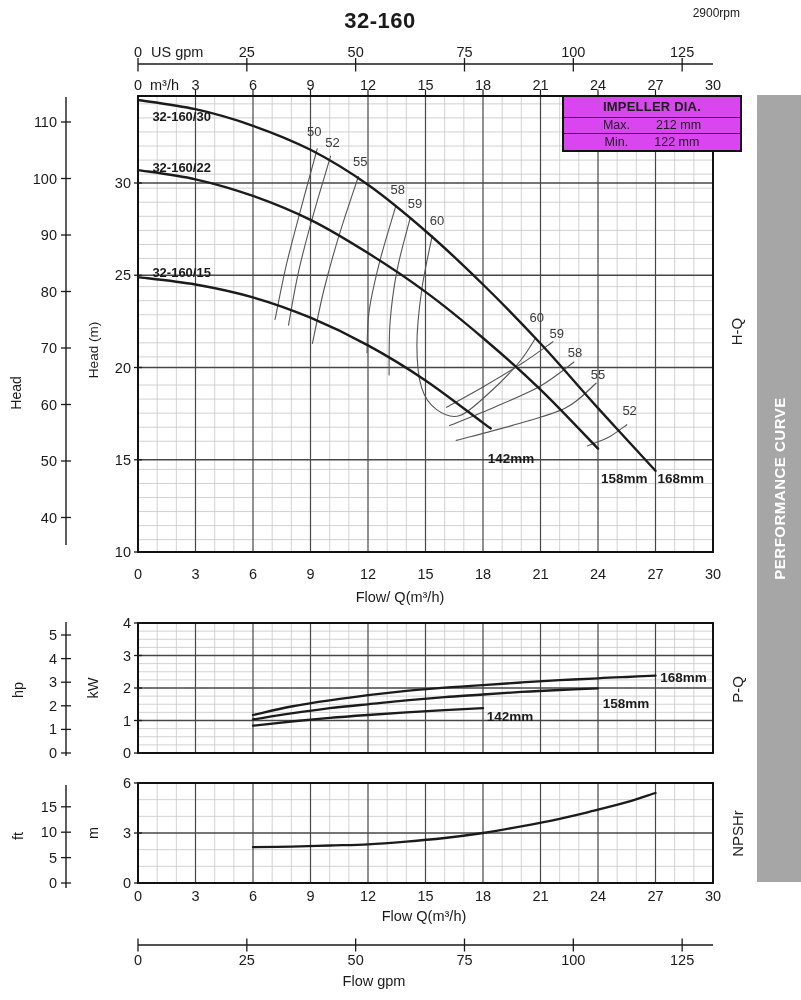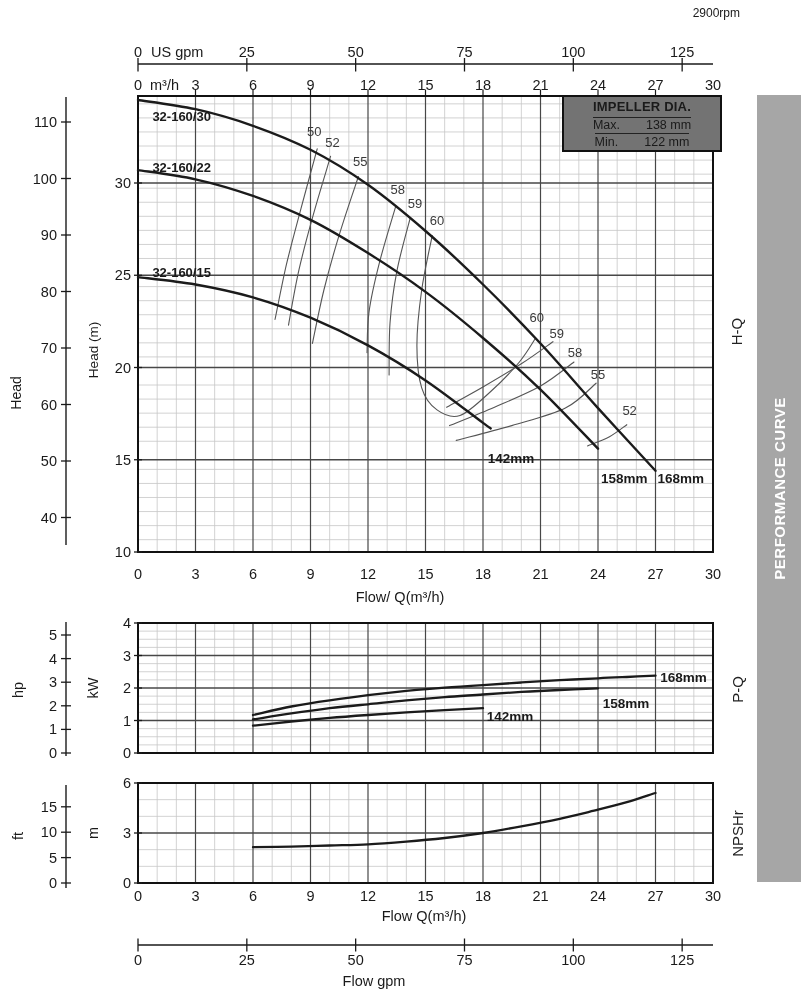--- a/index.html
+++ b/index.html
@@ -2,22 +2,22 @@
 <html><head>
 <meta charset="utf-8">
 <style>
   html,body{margin:0;padding:0;background:#fff;}
   #stage{position:relative;width:801px;height:1000px;background:#fff;overflow:hidden;
          font-family:"Liberation Sans",sans-serif;color:#1a1a1a;}
   #chart-svg{position:absolute;left:0;top:0;}
   .page-title{position:absolute;left:280px;top:8px;width:200px;text-align:center;
               font-size:22px;font-weight:bold;letter-spacing:.5px;}
   .page-speed{position:absolute;left:600px;top:6px;width:140px;text-align:right;font-size:12px;}
-  .imp-box{position:absolute;left:562px;top:95px;width:160px;height:57px;background:#737373;
-           border:2px solid #111;box-sizing:border-box;display:flex;flex-direction:column;align-items:center;}
+  .imp-box{position:absolute;left:562px;top:95px;width:180px;height:57px;background:#d946ef;
+           border:2px solid #111;box-sizing:border-box;display:flex;flex-direction:column;}
   .imp-title{flex:1.25;display:flex;align-items:center;justify-content:center;
              font-size:13px;font-weight:600;letter-spacing:.2px;}
   .imp-row{flex:1;display:flex;align-items:center;justify-content:center;gap:26px;
            border-top:1.4px solid #222;font-size:12.5px;}
   .sidebar{position:absolute;left:757px;top:95px;width:44px;height:787px;background:#a6a6a6;
            display:flex;align-items:center;justify-content:center;}
   .sidebar span{transform:rotate(-90deg);white-space:nowrap;color:#fff;font-weight:bold;
                 font-size:15px;letter-spacing:.5px;}
   .sec-label{position:absolute;width:30px;height:30px;display:flex;align-items:center;
              justify-content:center;}
@@ -364,27 +364,28 @@
         <line x1="464.4915838986843" y1="938.5" x2="464.4915838986843" y2="951.5" stroke="#1a1a1a" stroke-width="1.3"></line>
         <text x="464.4915838986843" y="965" fill="#1a1a1a" font-size="14.5" text-anchor="middle" font-weight="normal" font-family="&quot;Liberation Sans&quot;,sans-serif">75</text>
         <line x1="573.3221118649124" y1="938.5" x2="573.3221118649124" y2="951.5" stroke="#1a1a1a" stroke-width="1.3"></line>
         <text x="573.3221118649124" y="965" fill="#1a1a1a" font-size="14.5" text-anchor="middle" font-weight="normal" font-family="&quot;Liberation Sans&quot;,sans-serif">100</text>
         <line x1="682.1526398311404" y1="938.5" x2="682.1526398311404" y2="951.5" stroke="#1a1a1a" stroke-width="1.3"></line>
         <text x="682.1526398311404" y="965" fill="#1a1a1a" font-size="14.5" text-anchor="middle" font-weight="normal" font-family="&quot;Liberation Sans&quot;,sans-serif">125</text>
         <text x="374" y="986" fill="#1a1a1a" font-size="14.5" text-anchor="middle" font-weight="normal" font-family="&quot;Liberation Sans&quot;,sans-serif">Flow gpm</text>
       </g>
     </svg>
 
+  <div class="page-title">32-160</div>
   <div class="page-speed">2900rpm</div>
 
   <div class="imp-box">
     <div class="imp-title">IMPELLER DIA.</div>
     <div class="imp-row">
       <span>Max.</span>
-      <span>138 mm</span>
+      <span>212 mm</span>
     </div>
     <div class="imp-row">
       <span>Min.</span>
       <span>122 mm</span>
     </div>
   </div>
 
   <div class="sidebar">
     <span>PERFORMANCE CURVE</span>
   </div>

